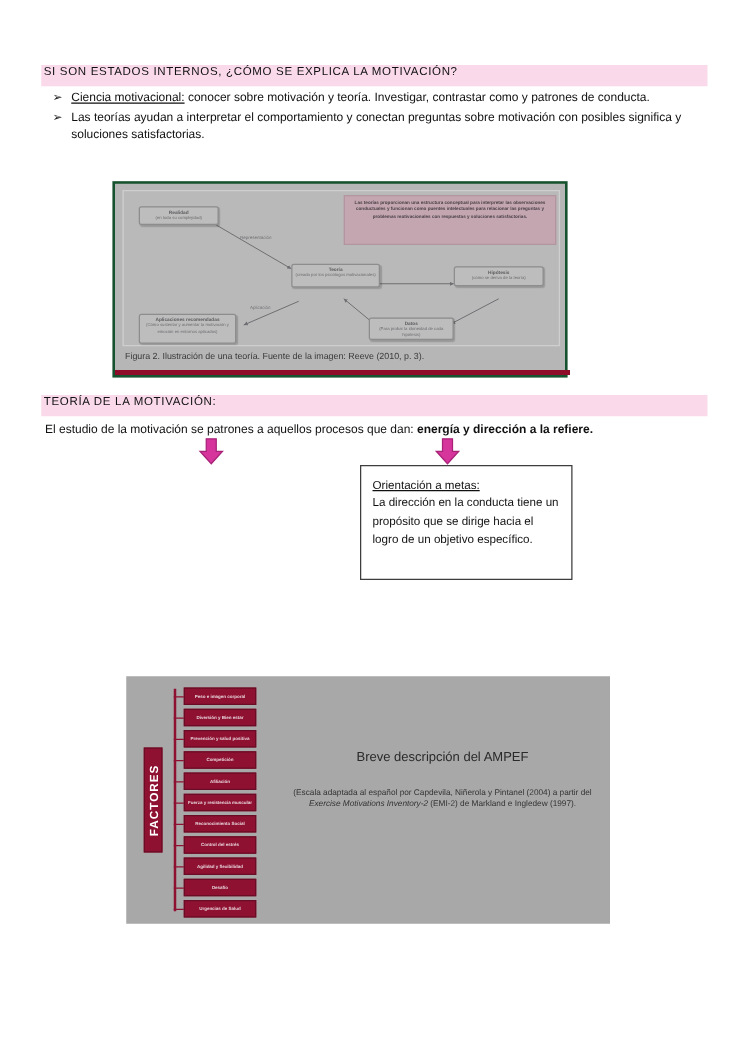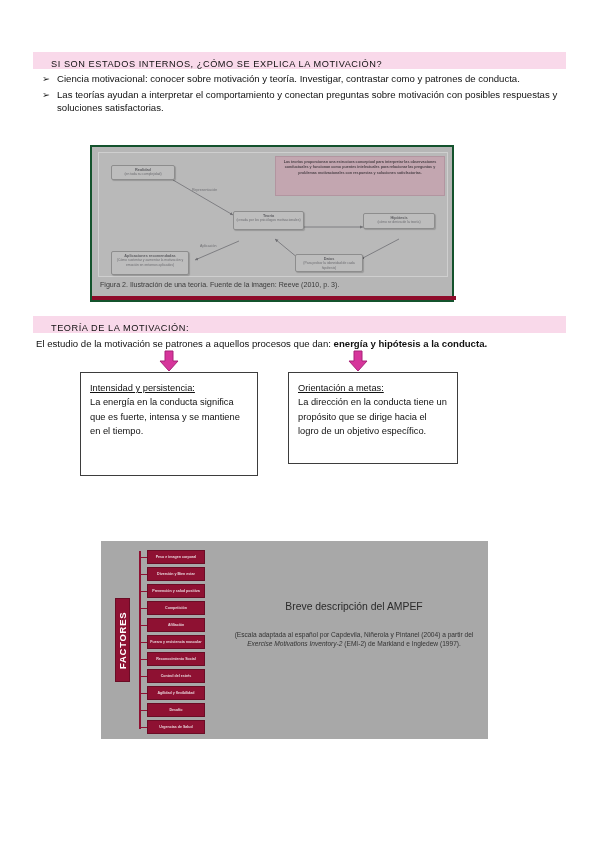--- a/index.html
+++ b/index.html
@@ -24,23 +24,23 @@
   }
 
   
   .section-header {
     position: absolute;
     left: 33px;
     width: 533px;
     height: 17px;
     background: #f9d9ea;
     display: flex;
-    align-items: flex-end;
-    box-sizing: border-box;
-    padding-left: 18px;
+    align-items: flex-start;
+    box-sizing: border-box;
+    padding-left: 2px;
   }
   .section-header .label {
     font-size: 9.2px;
     letter-spacing: 0.55px;
     color: #111111;
     white-space: nowrap;
   }
   #hdr1 { top: 52px; }
   #hdr2 { top: 316px; }
 
@@ -66,21 +66,21 @@
     padding-left: 2px;
     box-sizing: border-box;
   }
   .bullet-text {
     flex: 1 1 auto;
     font-size: 9.6px;
     line-height: 13.6px;
     color: #111111;
     text-align: left;
   }
-  .u { }
+  .u { text-decoration: underline; }
 
   
   .fig2 {
     position: absolute;
     left: 90px;
     top: 145px;
     width: 364px;
     height: 157px;
     background: #b6b6b6;
     border: 2px solid #14532d;
@@ -285,21 +285,21 @@
 
   <div class="bullets">
 
     <div class="bullet-row">
       <span class="bullet-mark">➢</span>
       <span class="bullet-text"><span class="u">Ciencia motivacional:</span><span> conocer sobre motivación y teoría. Investigar, contrastar como y patrones de conducta.</span></span>
     </div>
 
     <div class="bullet-row">
       <span class="bullet-mark">➢</span>
-      <span class="bullet-text">Las teorías ayudan a interpretar el comportamiento y conectan preguntas sobre motivación con posibles respuestas y soluciones satisfactorias.</span>
+      <span class="bullet-text">Las teorías ayudan a interpretar el comportamiento y conectan preguntas sobre motivación con posibles significa y soluciones satisfactorias.</span>
     </div>
 
   </div>
 
   <div class="fig2">
     <div class="inner">
 
       <svg class="arrows" viewBox="0 0 364 136">
         <defs>
           <marker id="ah" markerWidth="5" markerHeight="5" refX="4" refY="2" orient="auto">
@@ -346,33 +346,29 @@
     </div>
 
     <div class="caption">Figura 2. Ilustración  de una teoría.  Fuente de la imagen: Reeve (2010, p. 3).</div>
     <div class="redbar"></div>
   </div>
 
   <div class="section-header" id="hdr2">
     <span class="label">TEORÍA DE LA MOTIVACIÓN:</span>
   </div>
 
-  <div class="para"><span>El estudio de la motivación se patrones a aquellos procesos que dan: </span><b>energía y hipótesis a la conducta.</b></div>
+  <div class="para"><span>El estudio de la motivación se patrones a aquellos procesos que dan: </span><b>energía y dirección a la refiere.</b></div>
 
   <svg class="down-arrow" id="arrow-left" viewBox="0 0 22 22">
     <path d="M7 1 H15 V11 H20 L11 21 L2 11 H7 Z" fill="#d6359b" stroke="#a82278" stroke-width="1"></path>
   </svg>
   <svg class="down-arrow" id="arrow-right" viewBox="0 0 22 22">
     <path d="M7 1 H15 V11 H20 L11 21 L2 11 H7 Z" fill="#d6359b" stroke="#a82278" stroke-width="1"></path>
   </svg>
 
-  <div class="concept-box" id="box-left">
-    <span class="title">Intensidad y persistencia:</span>
-    <span>La energía en la conducta significa que es fuerte, intensa y se mantiene en el tiempo.</span>
-  </div>
 
   <div class="concept-box" id="box-right">
     <span class="title">Orientación a metas:</span>
     <span>La dirección en la conducta tiene un propósito que se dirige hacia el logro de  un objetivo específico.</span>
   </div>
 
   <div class="ampef">
 
     <div class="factors-label">FACTORES</div>
     <div class="spine"></div>

